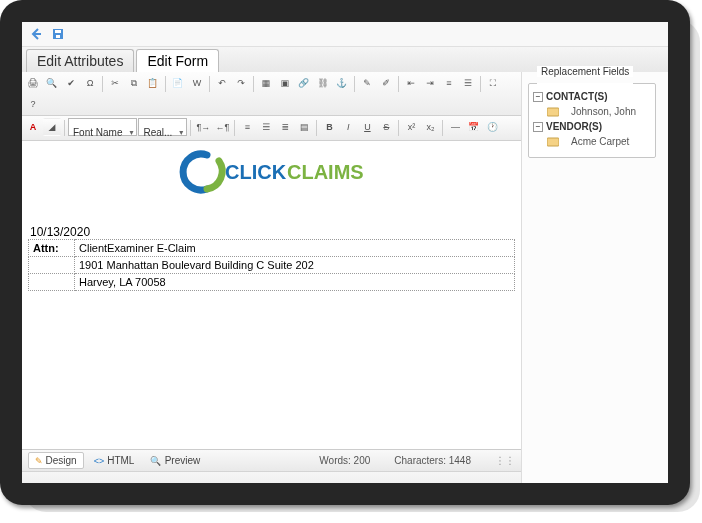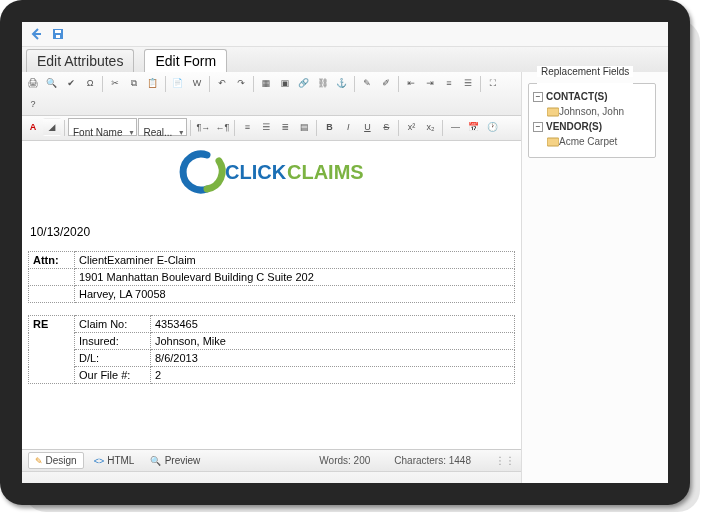--- a/index.html
+++ b/index.html
@@ -64,21 +64,20 @@
     border: 1px solid #bcbcbc;
     border-bottom: none;
     border-radius: 3px 3px 0 0;
     background: linear-gradient(#f6f6f6,#e6e6e6);
     cursor: pointer;
     color: #333;
   }
   .tab.active {
     background: #fff;
     color: #000;
-    margin-left: 8px;
   }
   .main-area {
     display: flex;
     flex-direction: row;
     height: calc(100% - 40px);
   }
   .editor-col {
     flex: 1;
     display: flex;
     flex-direction: column;
@@ -131,21 +130,21 @@
     padding: 0 6px;
   }
   .logo-wrap {
     text-align: center;
     padding: 6px 0 12px 0;
   }
   .logo-svg { width: 210px; height: 50px; }
   .date-line {
     font-size: 12px;
     color: #000;
-    margin: 14px 0 12px 2px;
+    margin: 14px 0 0 2px;
   }
   .doc-table {
     width: 100%;
     border-collapse: collapse;
     margin-bottom: 12px;
   }
   .doc-table td {
     border: 1px dotted #9a9a9a;
     padding: 2px 4px;
     font-size: 11px;
@@ -211,21 +210,21 @@
   }
   .tree-toggle {
     width: 10px; height: 10px;
     border: 1px solid #999;
     font-size: 8px;
     line-height: 8px;
     text-align: center;
     color: #666;
   }
   .tree-item {
-    display: flex; align-items: center; gap: 0;
+    display: flex; align-items: center; gap: 12px;
     padding: 2px 0 2px 14px;
     color: #555;
     cursor: pointer;
   }
   .tree-icon {
     width: 12px; height: 10px;
     display: inline-block;
   }
   .strip-below {
     height: 22px;
@@ -349,41 +348,20 @@
                   <td class="label"></td>
                   <td>1901 Manhattan Boulevard Building C Suite 202</td>
                 </tr>
             <tr>
                   <td class="label"></td>
                   <td>Harvey, LA 70058</td>
                 </tr>
           </tbody>
             </table>
 
-          <table class="doc-table">
-            <tbody>
-                <tr>
-              <td class="label" rowspan="4">RE</td>
-              <td class="sublabel">Claim No:</td>
-              <td>4353465</td>
-            </tr>
-            <tr>
-              <td class="sublabel">Insured:</td>
-              <td>Johnson, Mike</td>
-            </tr>
-            <tr>
-              <td class="sublabel">D/L:</td>
-              <td>8/6/2013</td>
-            </tr>
-            <tr>
-              <td class="sublabel">Our File #:</td>
-              <td>2</td>
-            </tr>
-          </tbody>
-            </table>
         </div>
 
         <div class="bottom-bar">
           <div class="mode-btn active">
             <span class="mode-icon mi-design">✎</span>
             <span>Design</span>
           </div>
           <div class="mode-btn">
             <span class="mode-icon mi-html">&lt;&gt;</span>
             <span>HTML</span>

